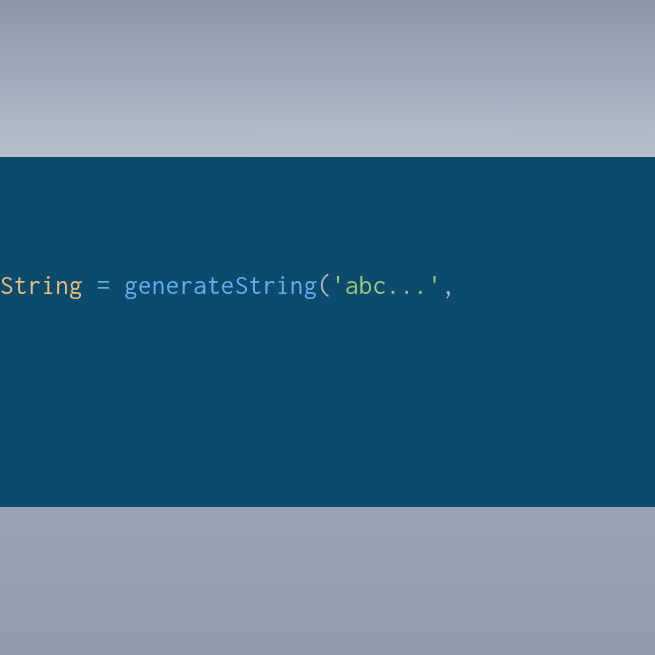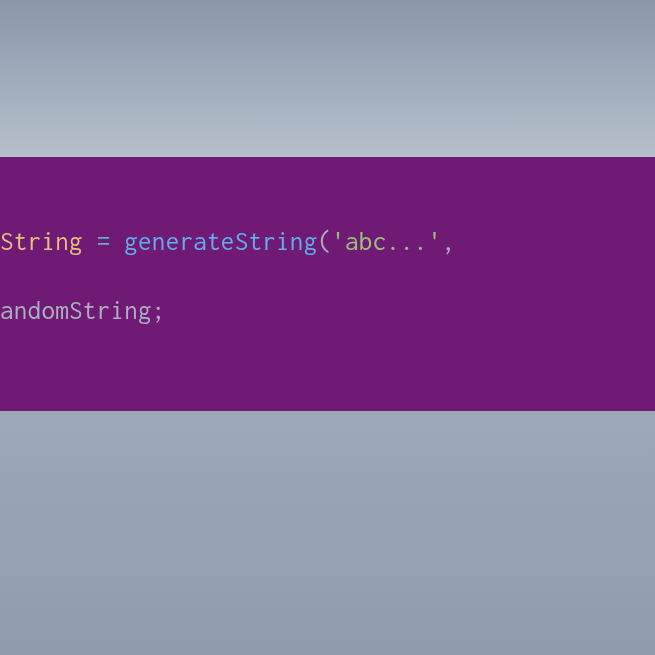--- a/index.html
+++ b/index.html
@@ -12,23 +12,23 @@
       height: 655px;
       background: linear-gradient(180deg, #8a97a8 0%, #b8c2ce 25%, #a5b0bf 40%, #8f9cab 100%);
       overflow: hidden;
       position: relative;
     }
     .code-panel {
       position: absolute;
       top: 157px;
       left: 0;
       right: 0;
-      height: 254px;
-      background: #701a75;
-      padding-top: 64px;
+      height: 350px;
+      background: #0c4a6e;
+      padding-top: 108px;
       padding-left: 0;
       overflow: hidden;
     }
     .code-line {
       font-family: "SF Mono", "Monaco", "Inconsolata", "Fira Code", "Fira Mono", "Roboto Mono", monospace;
       font-size: 27px;
       line-height: 1.5;
       white-space: pre;
       color: #abb2bf;
       letter-spacing: 0.3px;
@@ -59,14 +59,13 @@
     }
     .tok-plain {
       color: #abb2bf;
     }
   </style>
 </head>
 <body>
 
 <div class="code-panel">
   <div class="code-line code-line-1"><span class="tok-var">String</span><span class="tok-plain"> </span><span class="tok-op">=</span><span class="tok-plain"> </span><span class="tok-func">generateString</span><span class="tok-paren">(</span><span class="tok-string">'abc...'</span><span class="tok-comma">,</span></div>
-  <div class="code-line code-line-2"><span class="tok-plain">andomString</span><span class="tok-semi">;</span></div>
 </div>
 
 </body></html>

